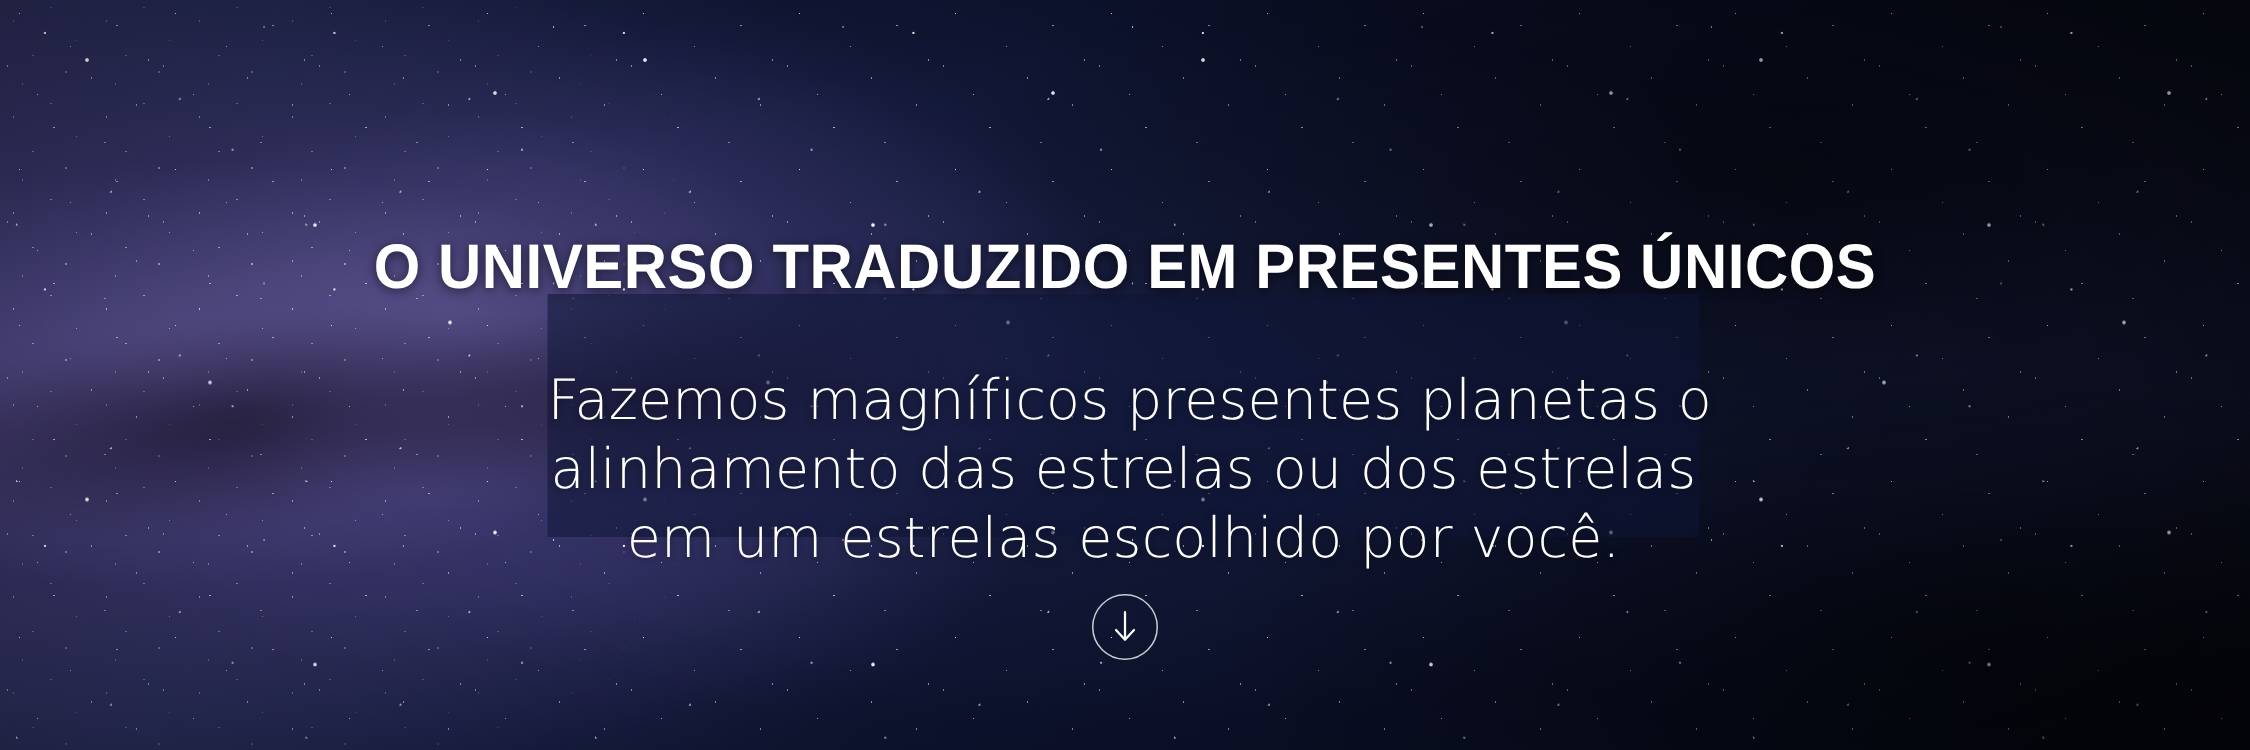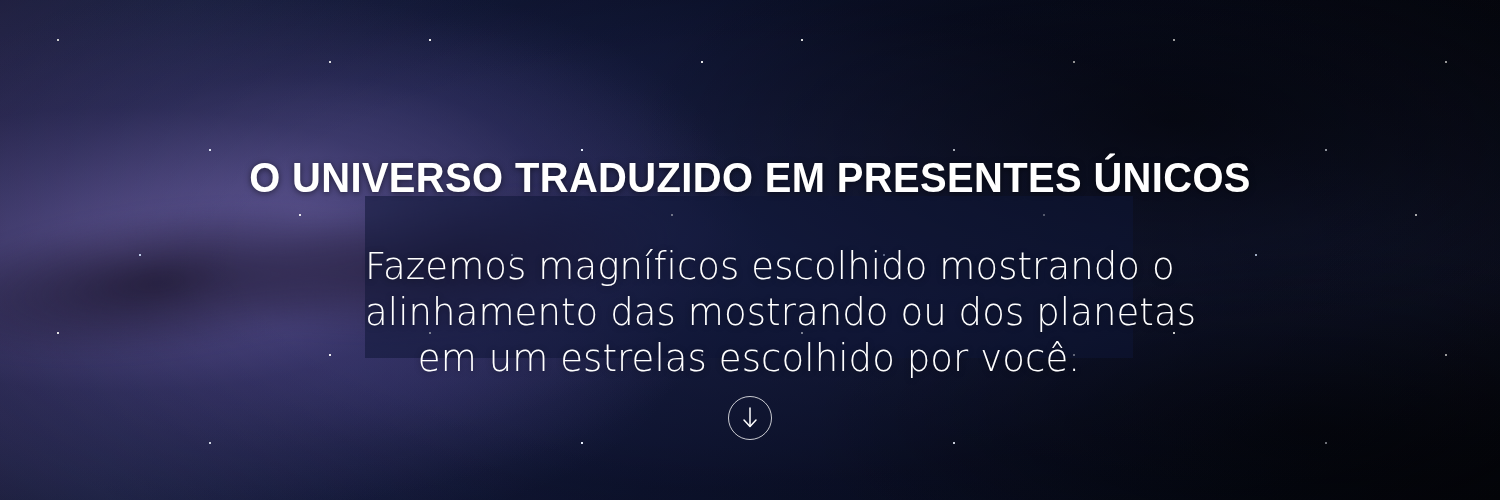--- a/index.html
+++ b/index.html
@@ -194,22 +194,22 @@
   <div class="stars-bright"></div>
   <div class="vignette"></div>
 
   <div class="copy-panel"></div>
 
   <div class="content">
 
     <h1 class="headline">O UNIVERSO TRADUZIDO EM PRESENTES ÚNICOS</h1>
 
     <p class="subcopy">
-      <span class="line">Fazemos magníficos escolhido mostrando o</span>
-      <span class="line">alinhamento das mostrando ou dos planetas</span>
+      <span class="line">Fazemos magníficos presentes planetas o</span>
+      <span class="line">alinhamento das estrelas ou dos estrelas</span>
       <span class="line">em um estrelas escolhido por você.</span>
     </p>
 
     <div class="scroll-indicator" title="Rolar para baixo">
       <span>
         <svg width="22" height="26" viewBox="0 0 22 26" aria-hidden="true">
           <line x1="11" y1="3" x2="11" y2="21" stroke="#ffffff" stroke-width="1.5" stroke-linecap="round"></line>
           <polyline points="5,15 11,21.5 17,15" fill="none" stroke="#ffffff" stroke-width="1.5" stroke-linecap="round" stroke-linejoin="round"></polyline>
         </svg>
       </span>

